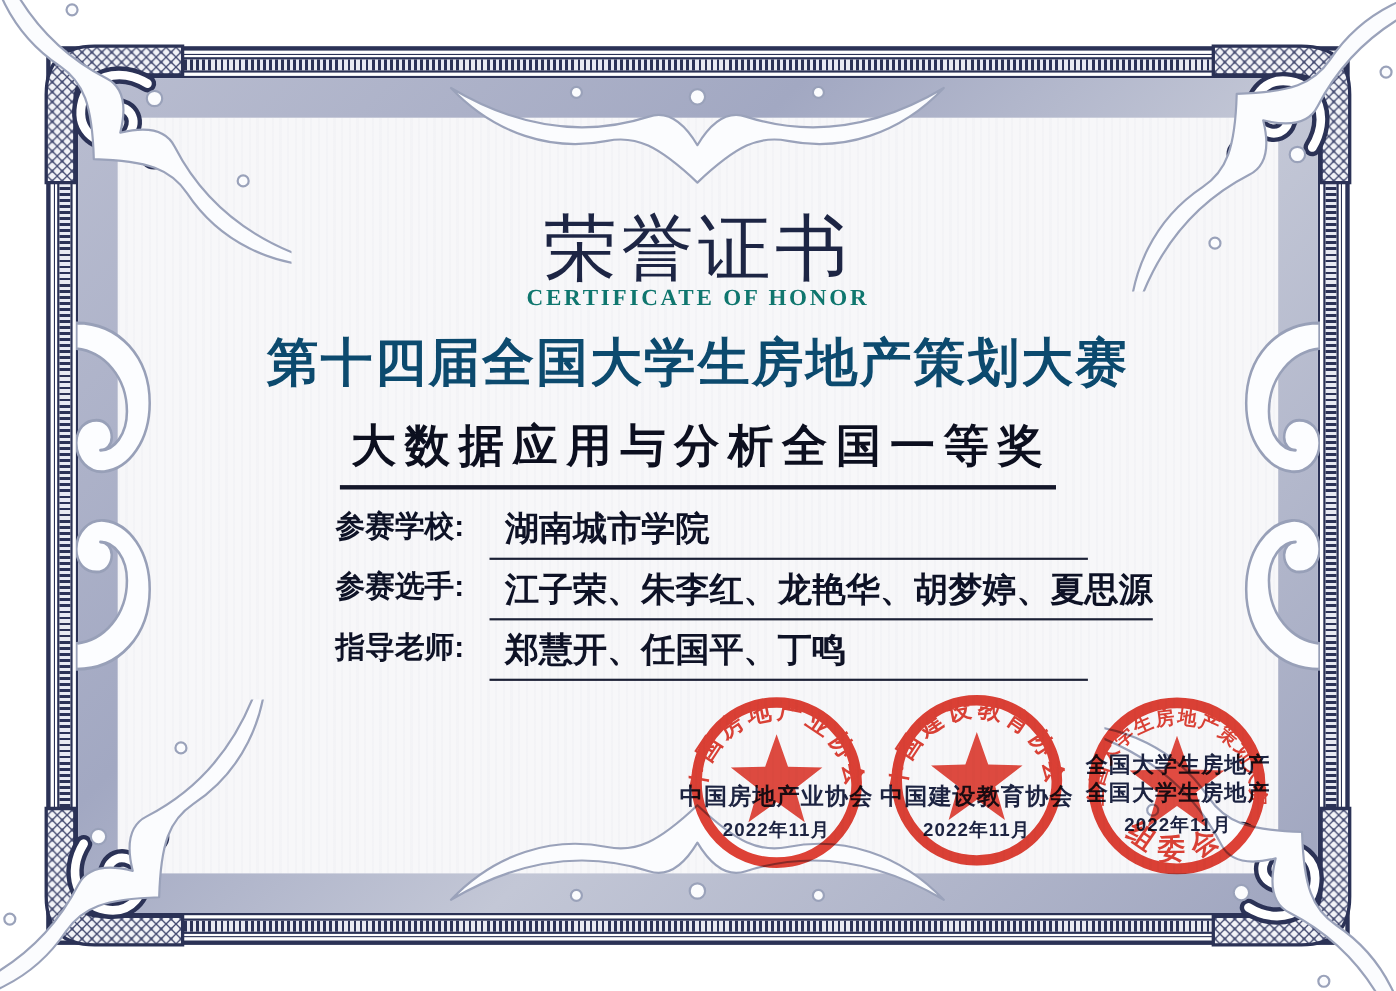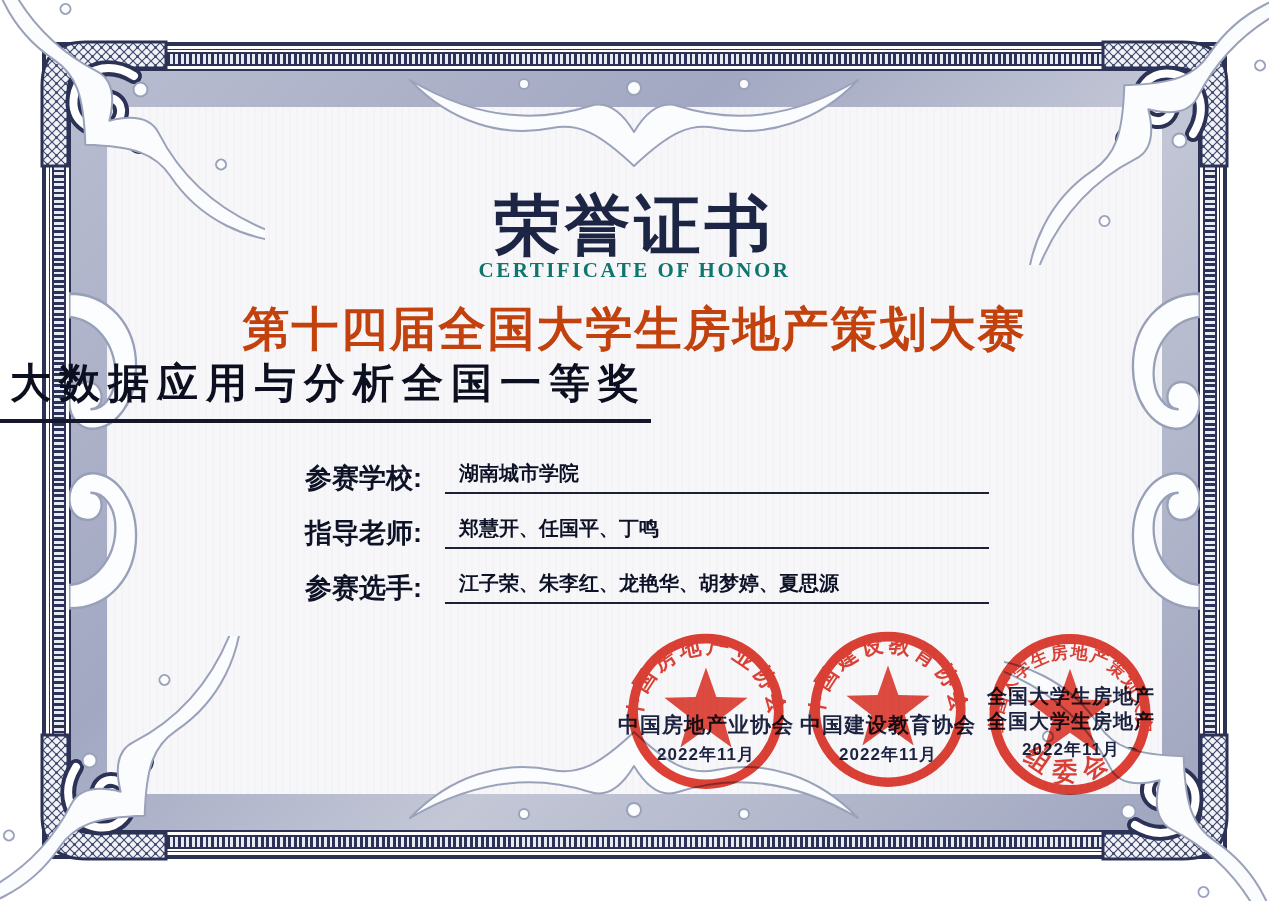--- a/index.html
+++ b/index.html
@@ -23,32 +23,32 @@
       repeating-linear-gradient(90deg,rgba(170,176,196,0.05) 0 2px,transparent 2px 7px),#f7f7f9;}
 
   .orn{position:absolute;z-index:2;}
   .orn.flipv{transform:scaleY(-1);}
   .orn.fliph{transform:scaleX(-1);}
   .knot{position:absolute;z-index:2;}
 
   
   .content{position:absolute;inset:0;z-index:3;}
   .title{position:absolute;top:181px;left:0;right:0;text-align:center;
-    font-size:66px;font-weight:bold;color:#1d2544;letter-spacing:4px;}
+    font-size:66px;font-weight:normal;color:#1d2544;letter-spacing:4px;}
   .subtitle{position:absolute;top:258px;left:0;right:0;text-align:center;
     font-size:21px;font-weight:600;color:#0f766e;letter-spacing:2.5px;}
   .competition{position:absolute;top:298px;left:0;right:0;text-align:center;
-    font-size:47px;font-weight:bold;color:#c2410c;letter-spacing:2px;}
-  .award-wrap{position:absolute;top:356px;left:0;right:0;text-align:left;}
+    font-size:47px;font-weight:bold;color:#0c4a6e;letter-spacing:2px;}
+  .award-wrap{position:absolute;top:378px;left:0;right:0;text-align:center;}
   .award{display:inline-block;font-size:41px;font-weight:bold;color:#0c0f1f;
     letter-spacing:8px;border-bottom:4px solid #14172a;padding:0 4px 8px 10px;}
   .rows{position:absolute;left:305px;top:460px;width:684px;}
   .row{display:flex;align-items:flex-start;height:42px;margin-bottom:13px;}
   .row .label{flex:none;width:140px;font-size:27px;font-weight:bold;color:#0e1226;padding-bottom:4px;}
-  .row .value{flex:1;font-size:20px;font-weight:bold;color:#0e1226;
+  .row .value{flex:1;font-size:31px;font-weight:bold;color:#0e1226;
     border-bottom:2px solid #1c2136;padding:0 0 5px 14px;white-space:nowrap;
     font-family:"Liberation Serif","DejaVu Serif",serif;}
 
   
   .issuer{position:absolute;text-align:center;color:#1c2341;font-weight:bold;z-index:3;}
   .issuer .org{font-size:21px;line-height:26px;letter-spacing:1px;white-space:nowrap;}
   .issuer .date{font-size:17px;margin-top:5px;letter-spacing:1px;}
   .issuer.i1{left:613px;top:712px;width:186px;}
   .issuer.i2{left:795px;top:712px;width:186px;}
   .issuer.i3{left:976px;top:684px;width:190px;}
@@ -171,26 +171,26 @@
     <div class="award-wrap">
       <span class="award">大数据应用与分析全国一等奖</span>
     </div>
 
     <div class="rows">
       <div class="row">
         <span class="label">参赛学校:</span>
         <span class="value">湖南城市学院</span>
       </div>
       <div class="row">
+        <span class="label">参赛选手:</span>
+        <span class="value">江子荣、朱李红、龙艳华、胡梦婷、夏思源</span>
+      </div>
+      <div class="row">
         <span class="label">指导老师:</span>
         <span class="value">郑慧开、任国平、丁鸣</span>
-      </div>
-      <div class="row">
-        <span class="label">参赛选手:</span>
-        <span class="value">江子荣、朱李红、龙艳华、胡梦婷、夏思源</span>
       </div>
     </div>
 
     <div class="issuer i1">
       <div class="org">中国房地产业协会</div>
       <div class="date">2022年11月</div>
     </div>
     <div class="issuer i2">
       <div class="org">中国建设教育协会</div>
       <div class="date">2022年11月</div>

